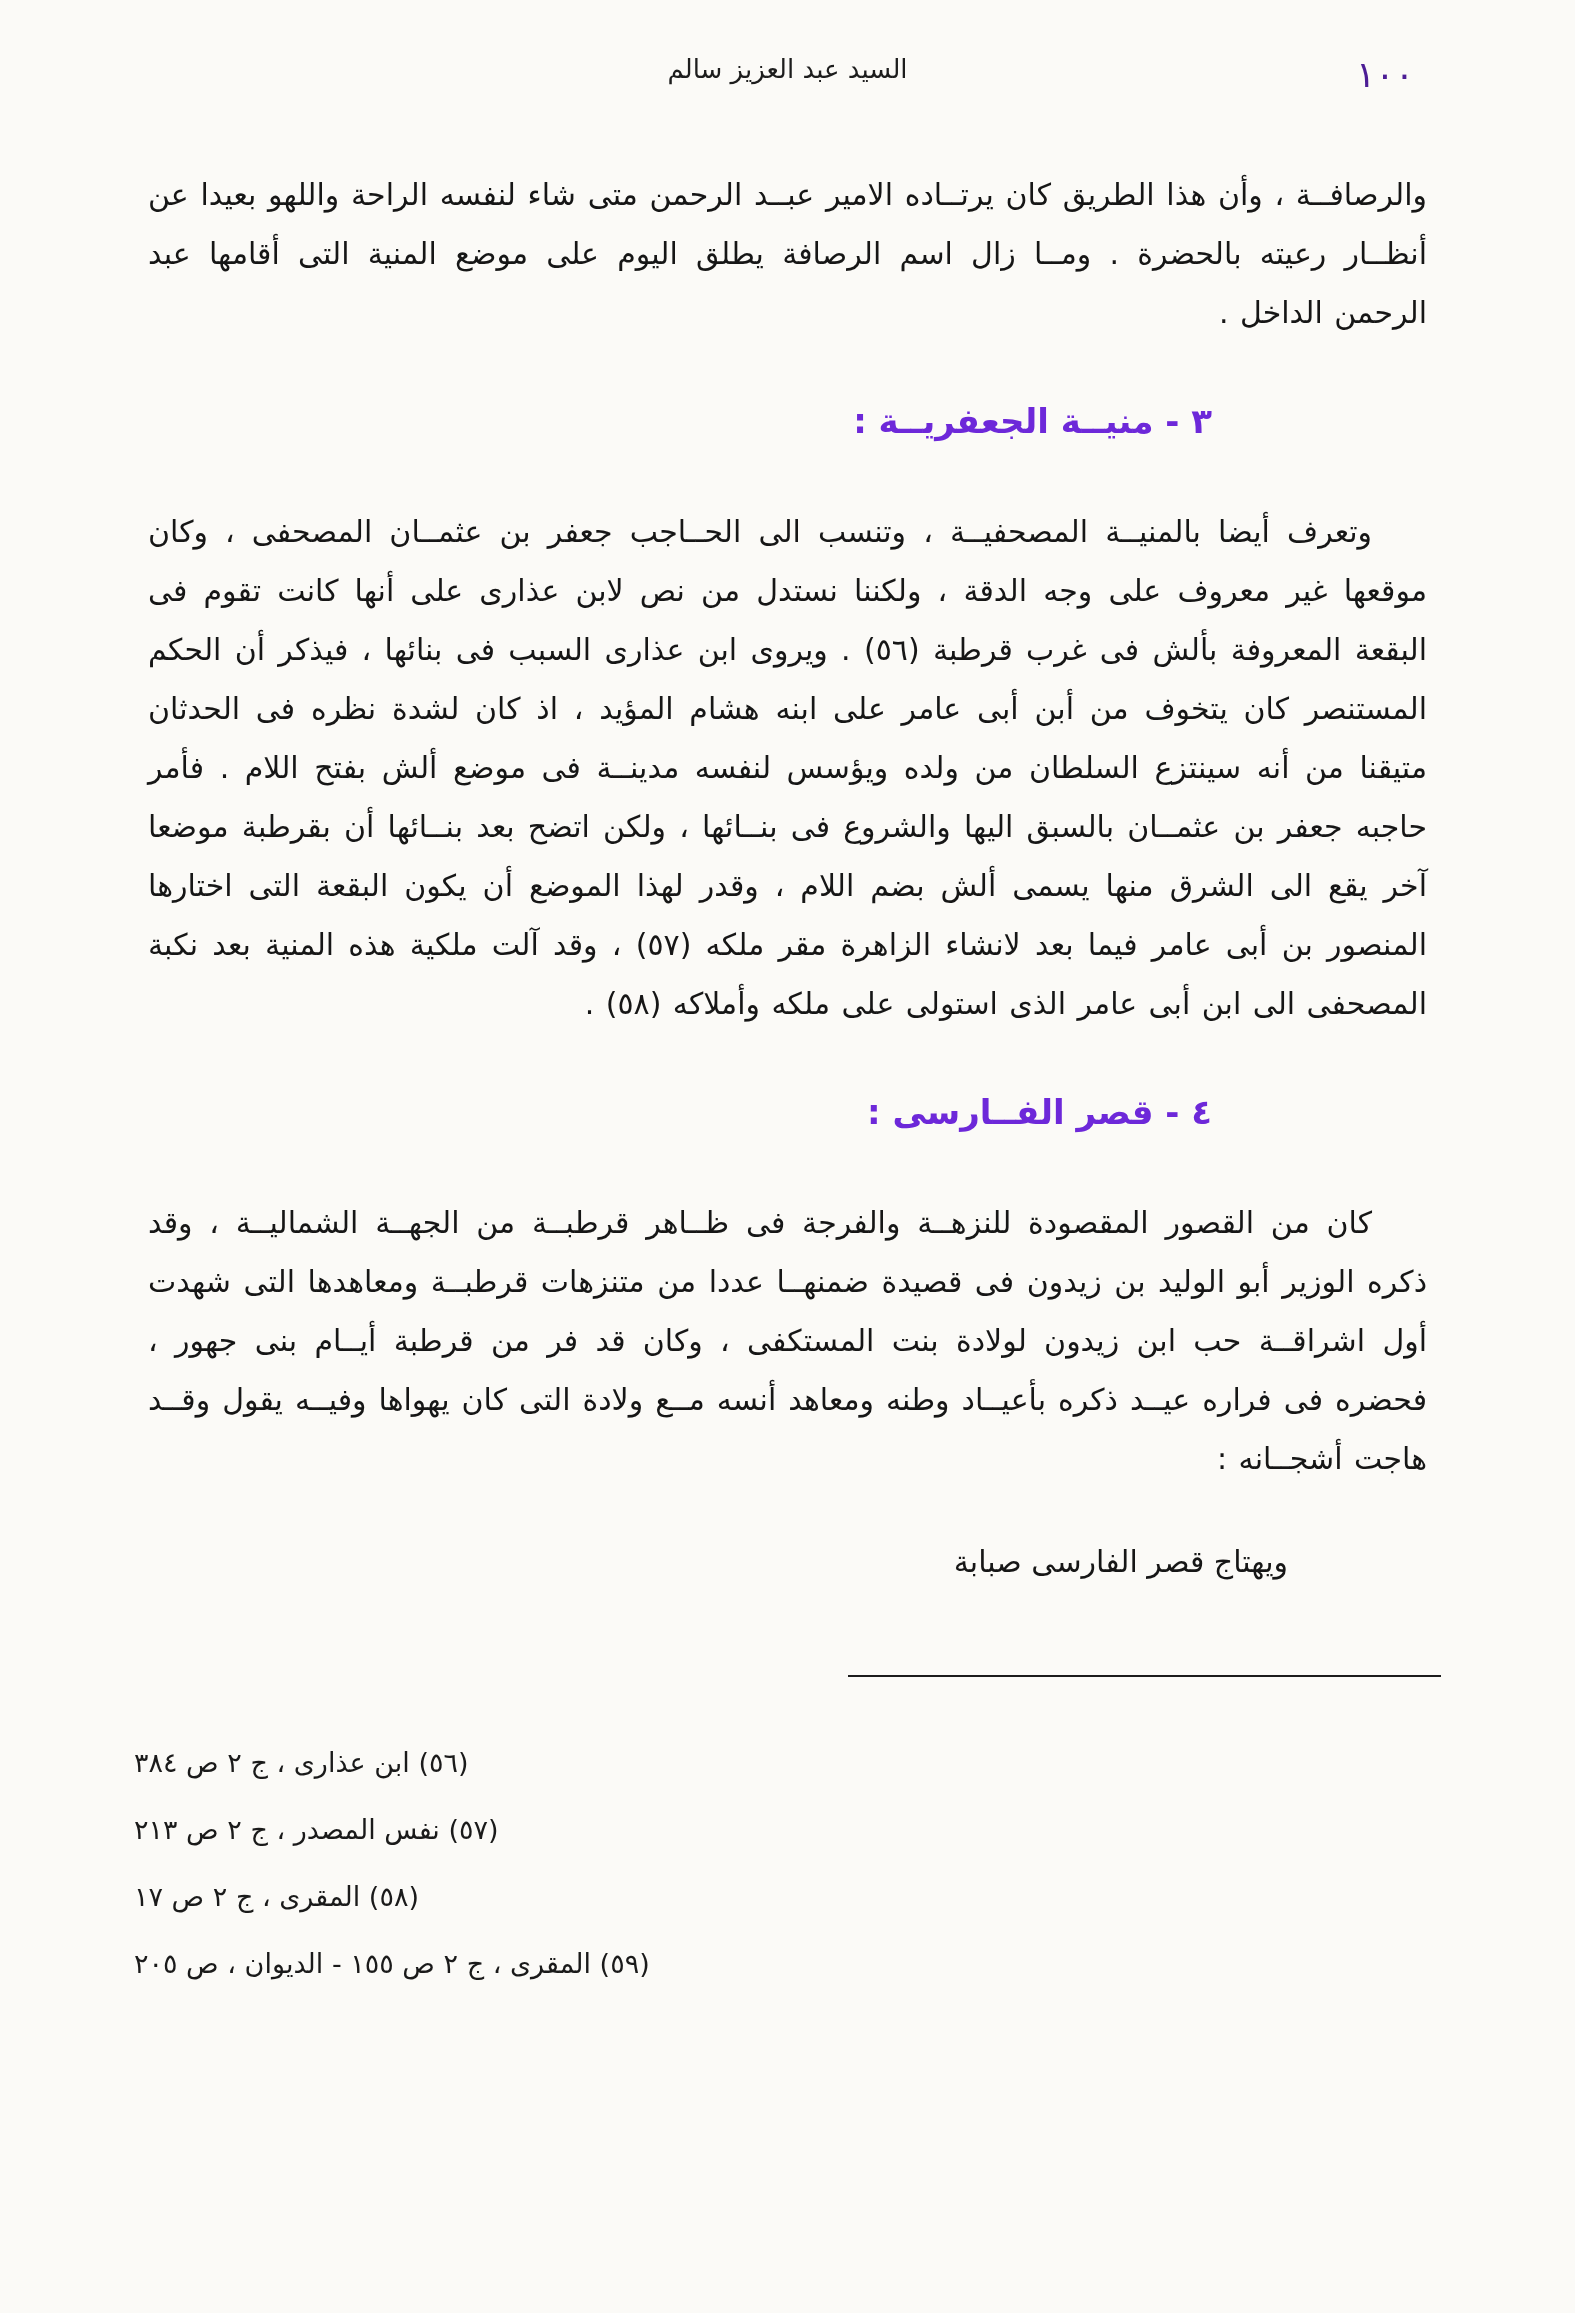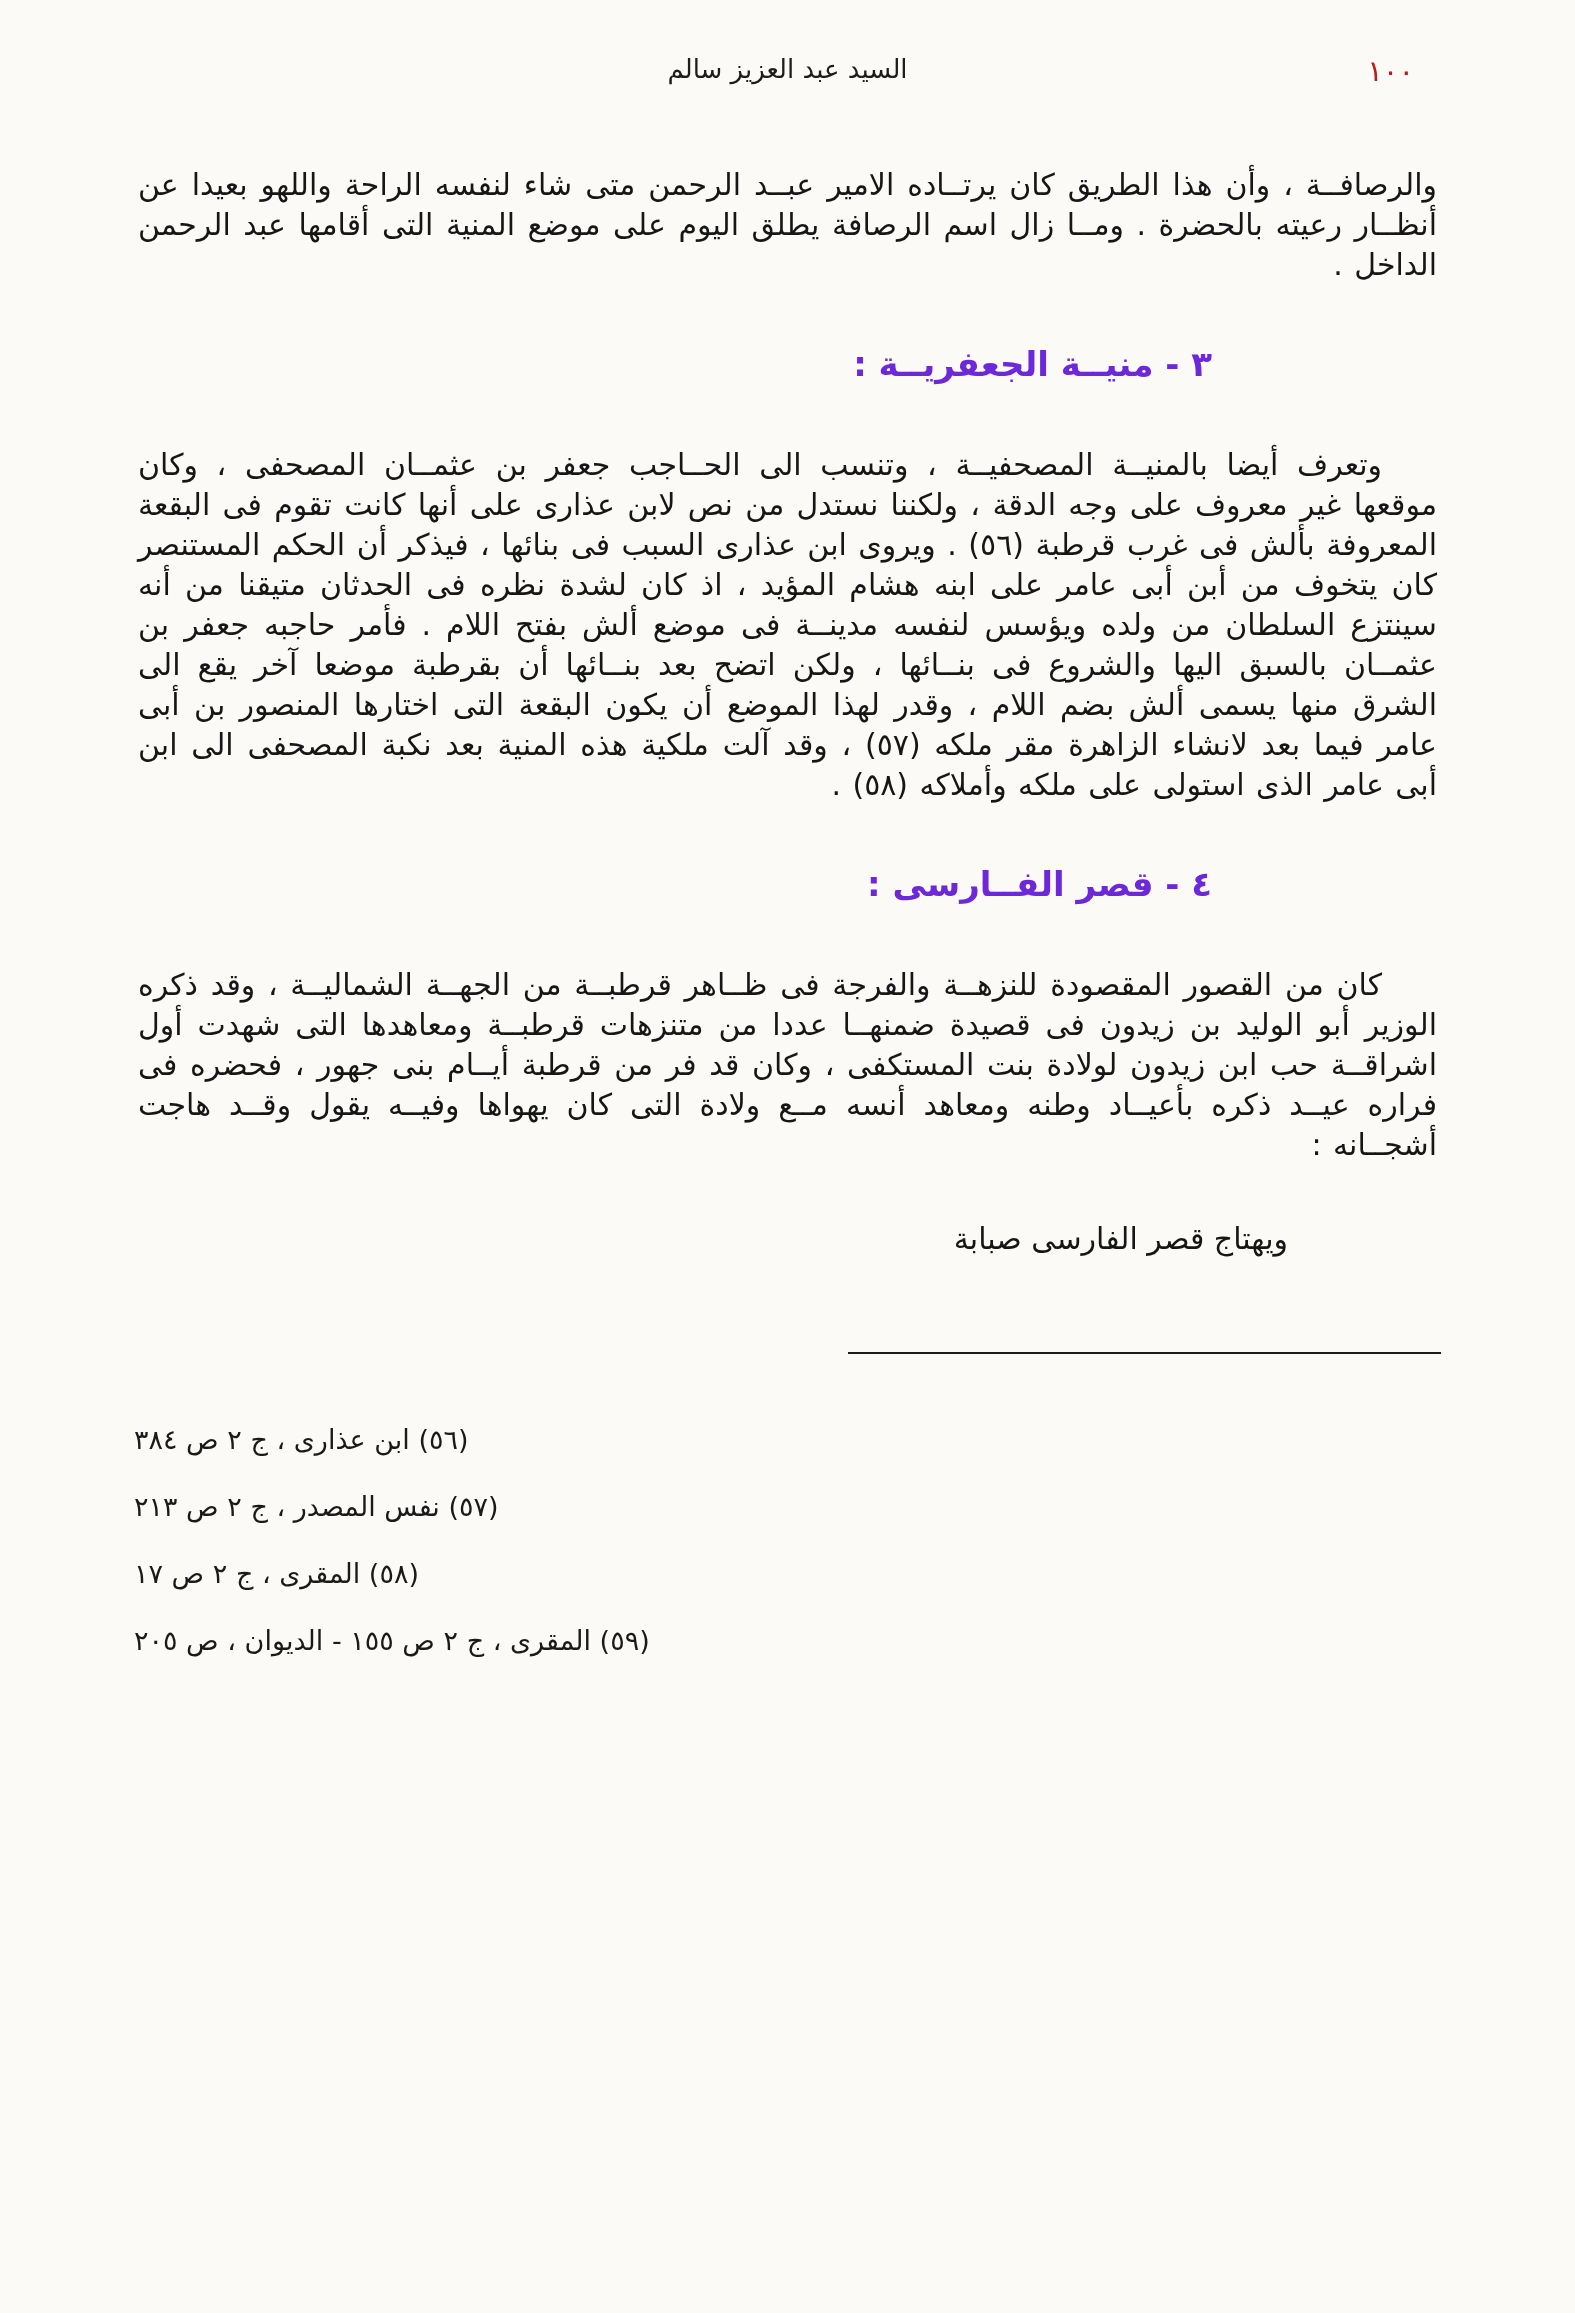--- a/index.html
+++ b/index.html
@@ -32,30 +32,30 @@
     left: 0;
     right: 0;
     text-align: center;
     font-size: 26px;
     color: #1d1d1d;
   }
   .page-number {
     position: absolute;
     right: 27px;
     top: 0;
-    font-size: 29px;
-    color: #b91c1c;
+    font-size: 36px;
+    color: #4c1d95;
   }
   .para {
     font-size: 30px;
-    line-height: 40px;
+    line-height: 59px;
     text-align: justify;
     text-justify: inter-word;
     word-spacing: 1.9px;
-    margin: 4px;
+    margin: 14px;
   }
   .para.indent {
     text-indent: 55px;
   }
   .section-heading {
     font-size: 34px;
     font-weight: bold;
     margin: 59px 229px 61px 0;
     color: #6d28d9;
   }

